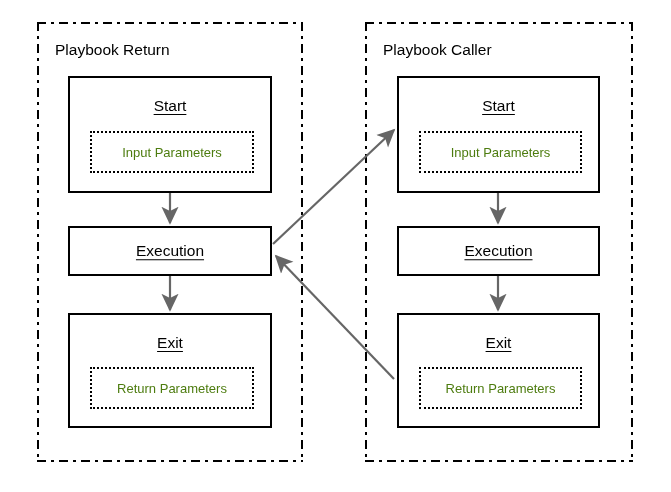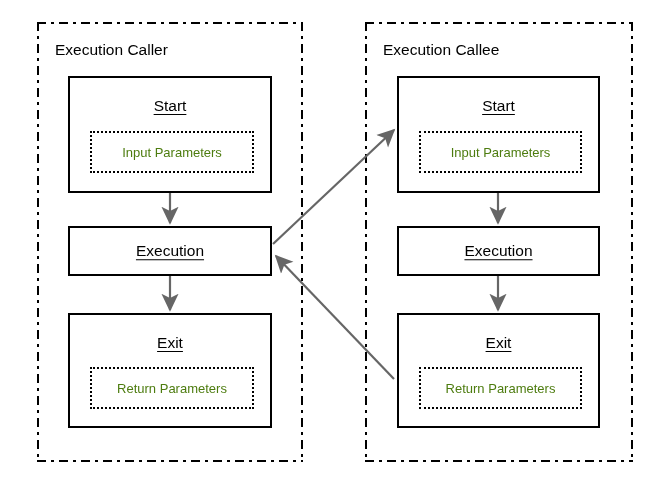--- a/index.html
+++ b/index.html
@@ -95,21 +95,21 @@
     pointer-events: none;
   }
 </style>
 </head>
 <body>
 
 <div id="canvas">
 
   <div class="lane-dashdot" style="left:37px; top:22px; width:266px; height:440px;"></div>
 
-  <div class="lane-title" style="left:55px; top:42px;">Execution Caller</div>
+  <div class="lane-title" style="left:55px; top:42px;">Playbook Return</div>
 
   <div class="node" style="left:68px; top:76px; width:204px; height:117px;">
     <div class="node-title top">Start</div>
     <div class="param-box" style="left:20px; top:53px; width:164px; height:42px;">
       <span class="param-label">Input Parameters</span>
     </div>
   </div>
 
   <div class="node" style="left:68px; top:226px; width:204px; height:50px;">
     <div class="node-title centered">Execution</div>
@@ -117,21 +117,21 @@
 
   <div class="node" style="left:68px; top:313px; width:204px; height:115px;">
     <div class="node-title top">Exit</div>
     <div class="param-box" style="left:20px; top:52px; width:164px; height:42px;">
       <span class="param-label">Return Parameters</span>
     </div>
   </div>
 
   <div class="lane-dashdot" style="left:365px; top:22px; width:268px; height:440px;"></div>
 
-  <div class="lane-title" style="left:383px; top:42px;">Execution Callee</div>
+  <div class="lane-title" style="left:383px; top:42px;">Playbook Caller</div>
 
   <div class="node" style="left:397px; top:76px; width:203px; height:117px;">
     <div class="node-title top">Start</div>
     <div class="param-box" style="left:20px; top:53px; width:163px; height:42px;">
       <span class="param-label">Input Parameters</span>
     </div>
   </div>
 
   <div class="node" style="left:397px; top:226px; width:203px; height:50px;">
     <div class="node-title centered">Execution</div>

